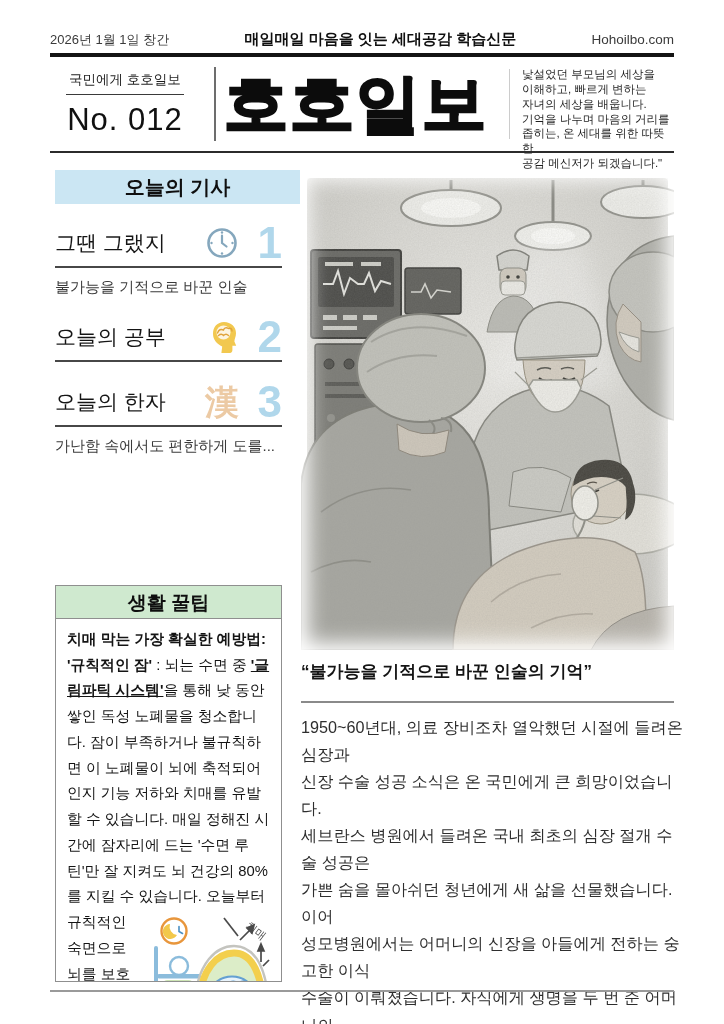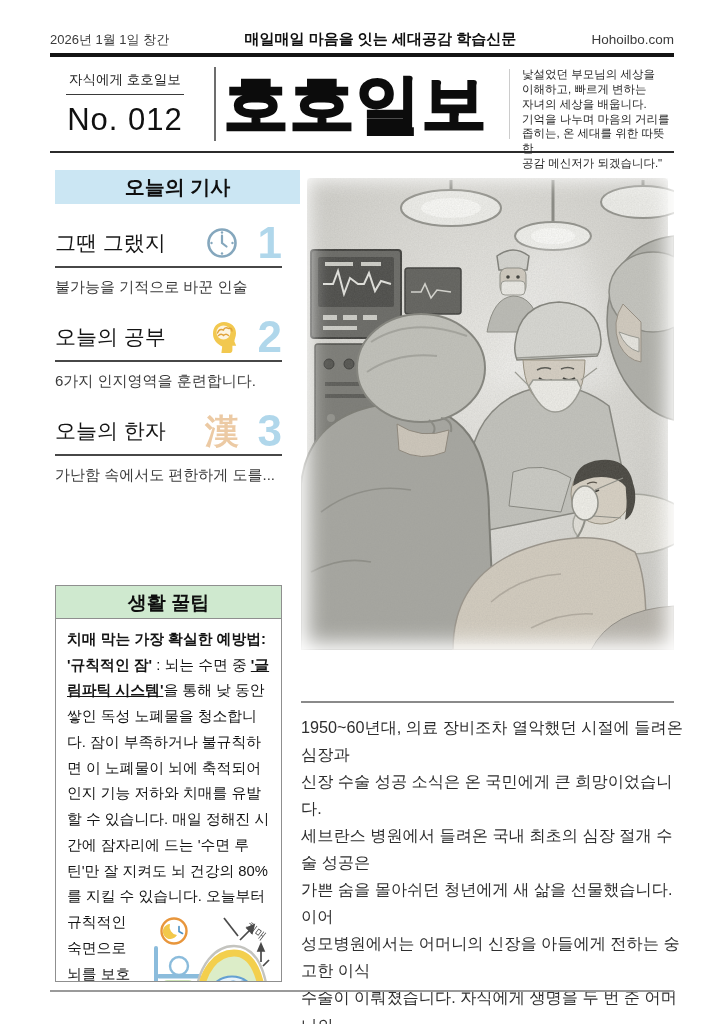--- a/index.html
+++ b/index.html
@@ -59,21 +59,21 @@
 
   <div class="topbar">
     <span class="founded">2026년 1월 1일 창간</span>
     <span class="slogan">매일매일 마음을 잇는 세대공감 학습신문</span>
     <a class="website" href="#">Hohoilbo.com</a>
   </div>
   <div class="rule-thick"></div>
 
   <div class="masthead">
     <div class="m-left">
-      <div><span class="edition-label">자식에게 호호일보</span></div>
+      <div><span class="edition-label">국민에게 호호일보</span></div>
       <div class="edition-no">No. 012</div>
     </div>
     <div class="m-div1"></div>
     <div class="m-title">호호일보</div>
     <div class="m-div2"></div>
     <div class="m-mission">낯설었던 부모님의 세상을
 이해하고, 빠르게 변하는
 자녀의 세상을 배웁니다.
 기억을 나누며 마음의 거리를
 좁히는, 온 세대를 위한 따뜻한
@@ -108,21 +108,20 @@
         <span class="sb-title">오늘의 공부</span>
         <span class="sb-icon">
           <svg width="36" height="36" viewBox="0 0 36 36">
             <path d="M20 3c7.2 0 12 5 12 11.2 0 3.6-1.6 5.8-1.6 8.4l1.8 4.2h-3.8v4.4c0 2-1.6 2.8-3.6 2.8h-7.4l0.8-6.4C13 25 9 21 9 14.8 9 8 13.4 3 20 3Z" fill="#f2c84f"></path>
             <circle cx="19.5" cy="13.5" r="7" fill="#fdf4e0"></circle>
             <path d="M13.5 14 q2-5 6-3 q1.5-3.5 5-1.5 q3.5-1 3.5 2.5 M14.5 16.5 q3-2.5 5 0 q2.5-2.5 5 0" fill="none" stroke="#e0a33c" stroke-width="1.4" stroke-linecap="round"></path>
           </svg>
         </span>
         <span class="sb-num">2</span>
       </div>
-      <div class="sb-sub">6가지 인지영역을 훈련합니다.</div>
     </div>
 
     <div class="sb-item">
       <div class="sb-head">
         <span class="sb-title">오늘의 한자</span>
         <span class="sb-hanja">漢</span>
         <span class="sb-num">3</span>
       </div>
       <div class="sb-sub">가난함 속에서도 편한하게 도를...</div>
     </div>
@@ -274,20 +273,21 @@
       </g>
       <path d="M152 478 q0 -70 64 -98 q56 -22 98 -10 l20 10 q14 30 10 98 z" fill="#d4cdc0" stroke="#9a948a" stroke-width="1.5"></path>
       <path d="M190 430 q30 -26 70 -28 M230 456 q30 -16 62 -14" stroke="#b3aca0" stroke-width="1.6" fill="none"></path>
       <path d="M290 478 q20 -40 83 -44 l0 44 z" fill="#b9b5ad" stroke="#8e8a82"></path>
     </g>
 
     <rect x="6" y="6" width="361" height="466" filter="url(#grain)" opacity="0.55"></rect>
     <rect x="-8" y="-8" width="389" height="494" fill="none" stroke="#ffffff" stroke-width="30" filter="url(#soft2)"></rect>
   </svg>
 
+  <div class="caption">“불가능을 기적으로 바꾼 인술의 기억”</div>
   <div class="article-divider"></div>
   <div class="article-body">1950~60년대, 의료 장비조차 열악했던 시절에 들려온 심장과
 신장 수술 성공 소식은 온 국민에게 큰 희망이었습니다.
 세브란스 병원에서 들려온 국내 최초의 심장 절개 수술 성공은
 가쁜 숨을 몰아쉬던 청년에게 새 삶을 선물했습니다. 이어
 성모병원에서는 어머니의 신장을 아들에게 전하는 숭고한 이식
 수술이 이뤄졌습니다. 자식에게 생명을 두 번 준 어머니의
 사랑과 밤을 지새운 의료진의 헌신은 투박한 흑백 화면을 뚫고
 오늘날까지 깊은 울림을 줍니다. 기술은 부족했어도 생명을
 향한 열정만큼은 그 어느 때보다 뜨거웠던, 우리 모두가

